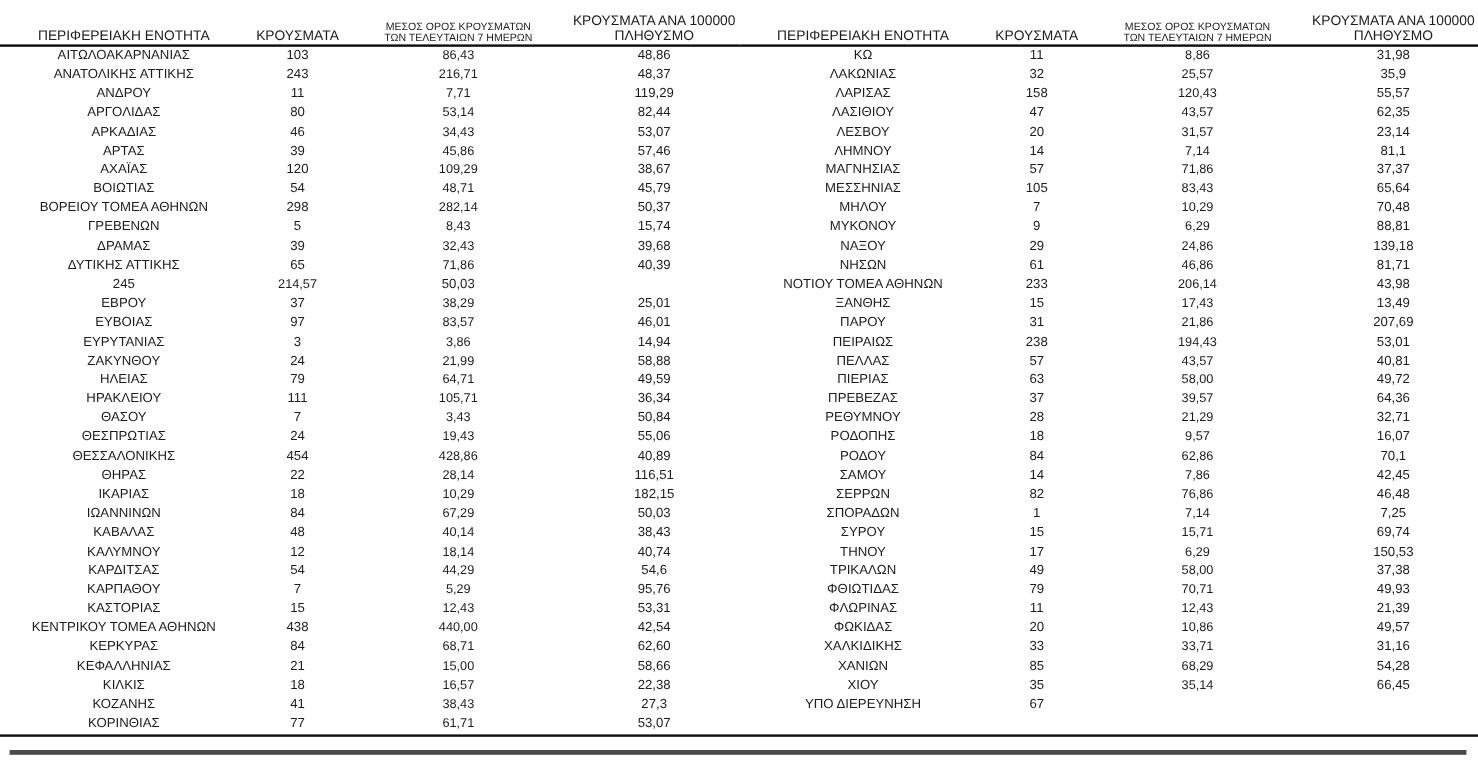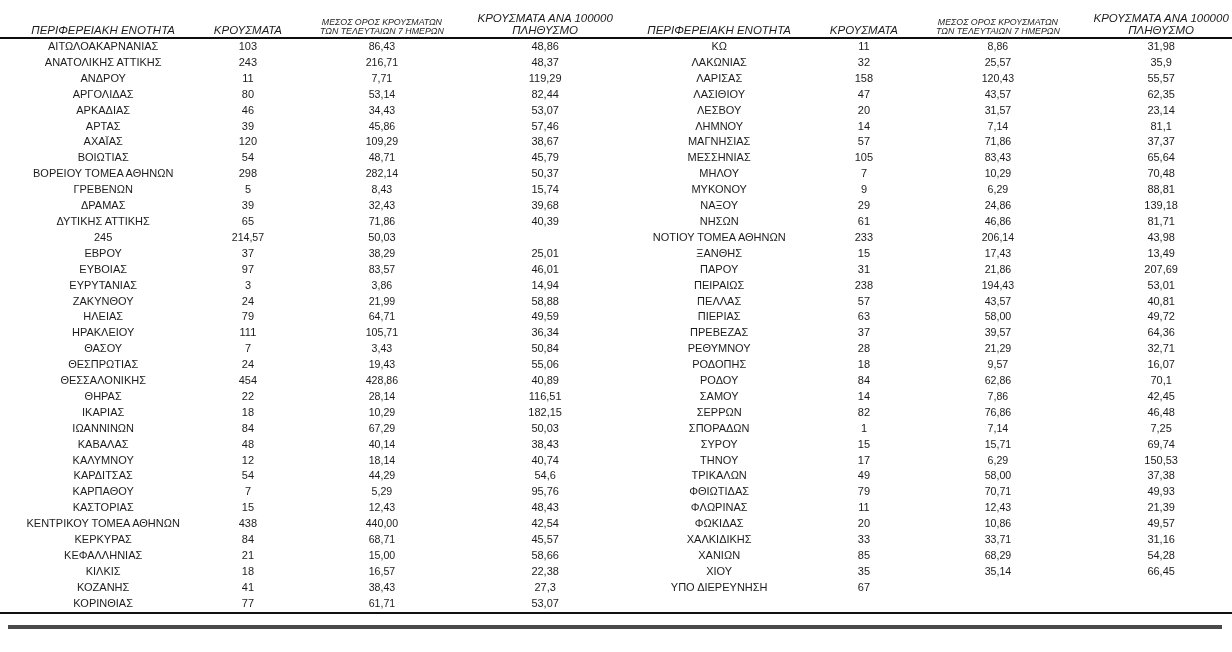--- a/index.html
+++ b/index.html
@@ -35,26 +35,24 @@
     align-items: end;
   }
   .th {
     text-align: center;
     padding-bottom: 1px;
     line-height: 1.05;
   }
   .th .big {
     display: block;
     font-size: 11.5px;
-    font-style: italic;
   }
   .th .small {
     display: block;
     font-size: 8.8px;
-    font-style: italic;
   }
   .tbody .tr {
     height: 15.92px;
   }
   .td {
     text-align: center;
     font-size: 11px;
     line-height: 15.92px;
     white-space: nowrap;
     overflow: hidden;
@@ -294,35 +292,35 @@
     <div class="td region">ΚΑΡΠΑΘΟΥ</div>
     <div class="td cases">7</div>
     <div class="td avg">5,29</div>
     <div class="td per">95,76</div>
   </div>
 
   <div class="tr">
     <div class="td region">ΚΑΣΤΟΡΙΑΣ</div>
     <div class="td cases">15</div>
     <div class="td avg">12,43</div>
-    <div class="td per">48,43</div>
+    <div class="td per">53,31</div>
   </div>
 
   <div class="tr">
     <div class="td region">ΚΕΝΤΡΙΚΟΥ ΤΟΜΕΑ ΑΘΗΝΩΝ</div>
     <div class="td cases">438</div>
     <div class="td avg">440,00</div>
     <div class="td per">42,54</div>
   </div>
 
   <div class="tr">
     <div class="td region">ΚΕΡΚΥΡΑΣ</div>
     <div class="td cases">84</div>
     <div class="td avg">68,71</div>
-    <div class="td per">45,57</div>
+    <div class="td per">62,60</div>
   </div>
 
   <div class="tr">
     <div class="td region">ΚΕΦΑΛΛΗΝΙΑΣ</div>
     <div class="td cases">21</div>
     <div class="td avg">15,00</div>
     <div class="td per">58,66</div>
   </div>
 
   <div class="tr">

